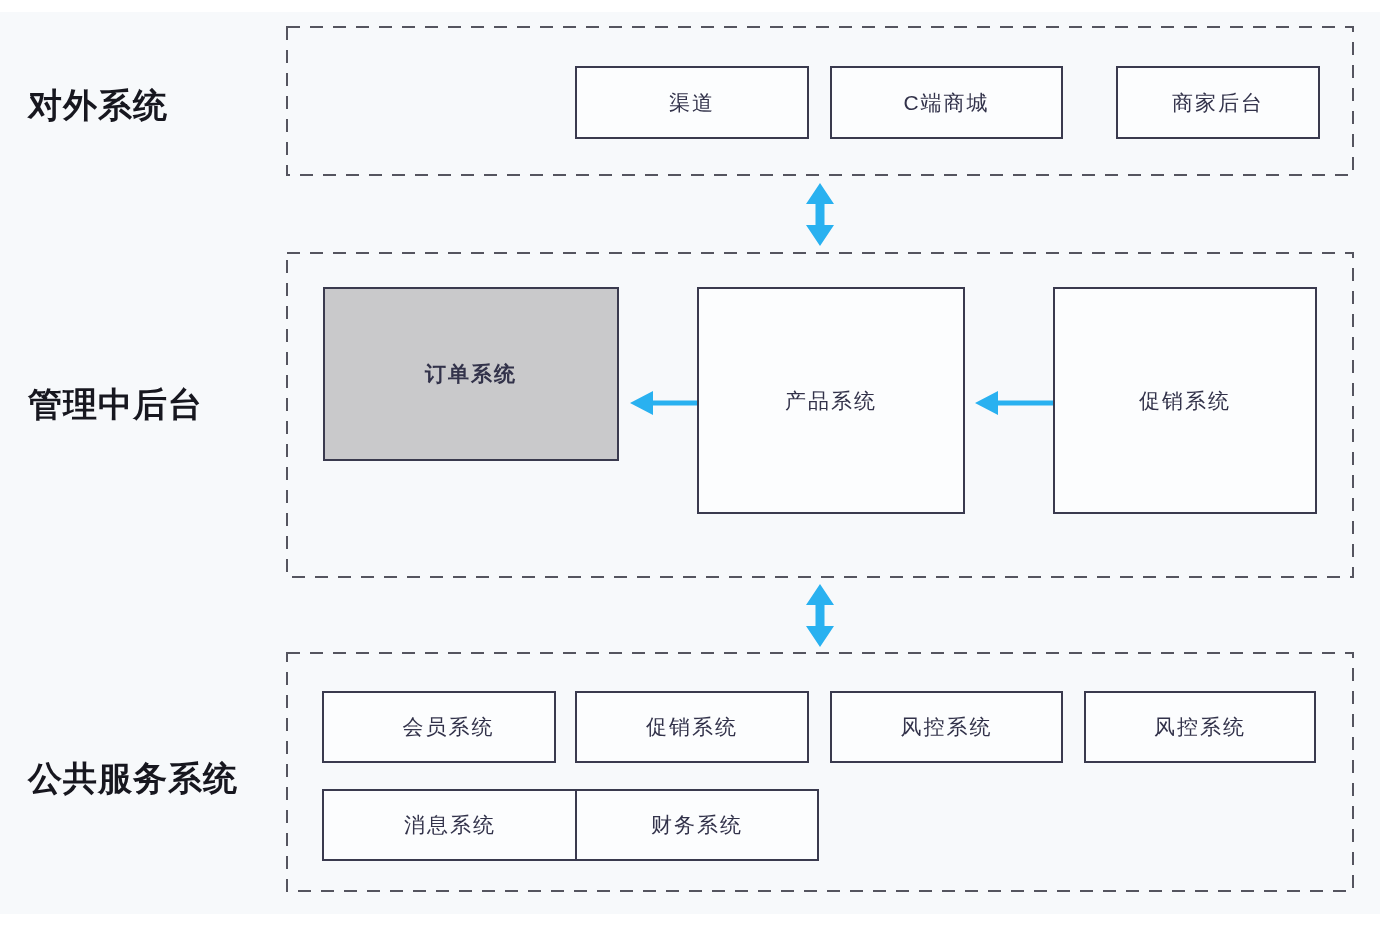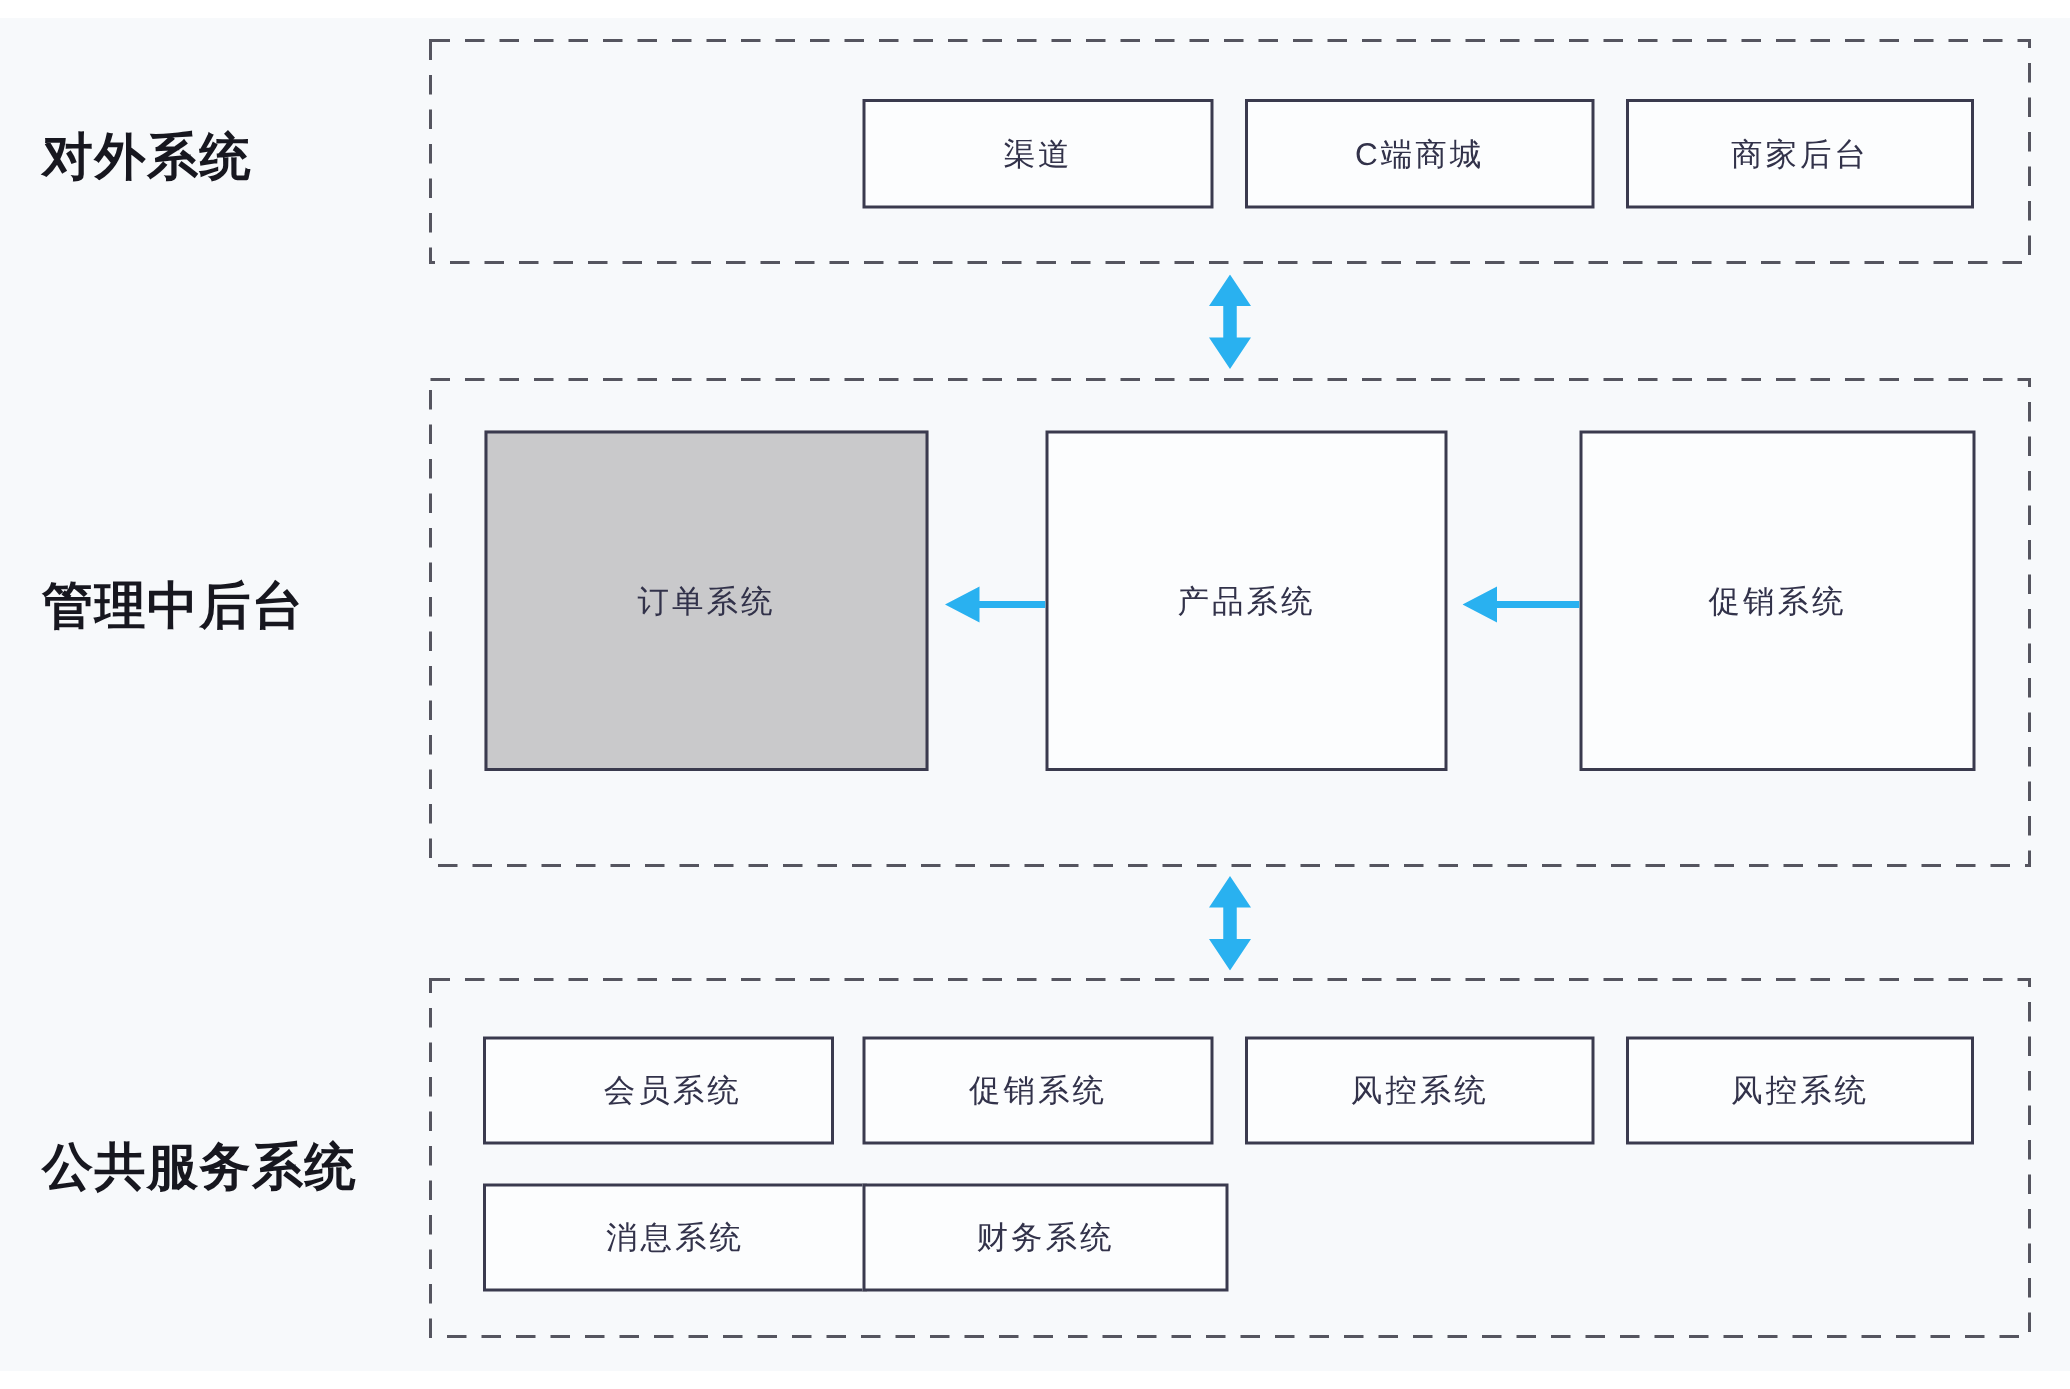--- a/index.html
+++ b/index.html
@@ -78,29 +78,29 @@
       </svg>
   </div>
   <div class="dash-frame" style="left:286px;top:652px;">
     <svg width="1068" height="240" viewBox="0 0 1068 240">
         <rect x="1" y="1" width="1066" height="238"></rect>
       </svg>
   </div>
 
   <div class="node" style="left:575px;top:66px;width:234px;height:73px;">渠道</div>
   <div class="node" style="left:830px;top:66px;width:233px;height:73px;">C端商城</div>
-  <div class="node" style="left:1084px;top:66px;width:232px;height:73px;">商家后台</div>
+  <div class="node" style="left:1116px;top:66px;width:204px;height:73px;">商家后台</div>
 
   <div class="arrow" style="left:802px;top:183px;width:36px;height:63px;">
     <svg viewBox="0 0 36 63" preserveAspectRatio="none">
       <path d="M18,0 L32,21 L22.5,21 L22.5,42 L32,42 L18,63 L4,42 L13.5,42 L13.5,21 L4,21 Z"></path>
     </svg>
   </div>
 
-  <div class="node highlight" style="left:323px;top:287px;width:296px;height:227px;">订单系统</div>
+  <div class="node highlight" style="left:323px;top:287px;width:296px;height:174px;font-weight:bold;">订单系统</div>
   <div class="node" style="left:697px;top:287px;width:268px;height:227px;">产品系统</div>
   <div class="node" style="left:1053px;top:287px;width:264px;height:227px;">促销系统</div>
 
   <div class="arrow" style="left:630px;top:388px;width:67px;height:30px;">
     <svg viewBox="0 0 67 30" preserveAspectRatio="none">
       <path d="M0,15 L23,3 L23,12.6 L67,12.6 L67,17.4 L23,17.4 L23,27 Z"></path>
     </svg>
   </div>
 
   <div class="arrow" style="left:975px;top:388px;width:78px;height:30px;">

